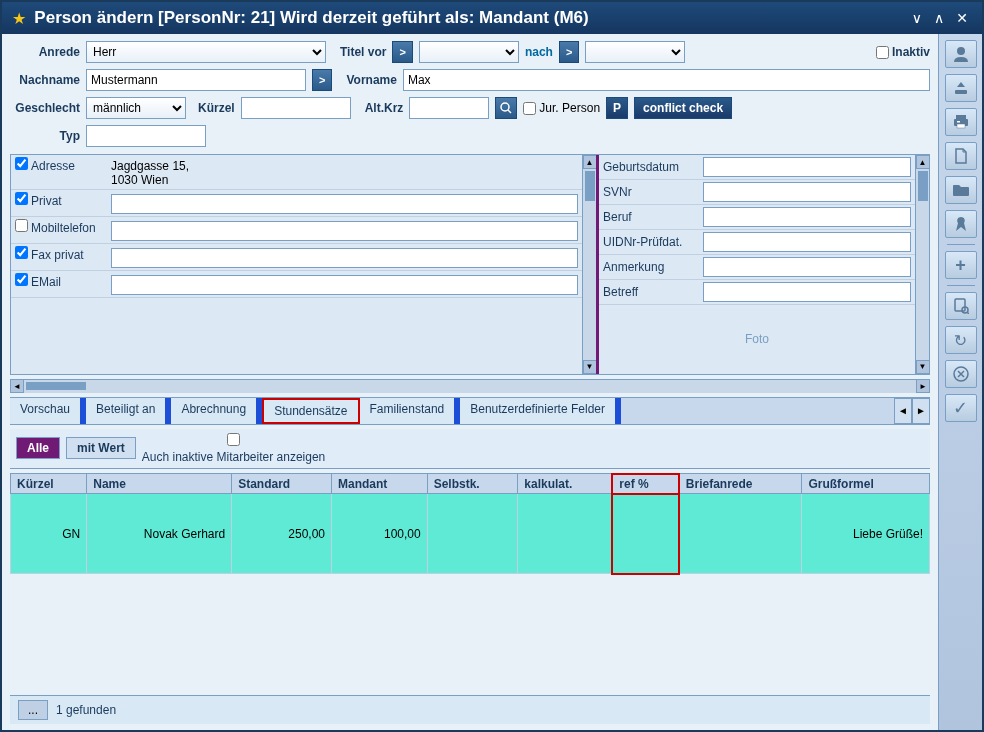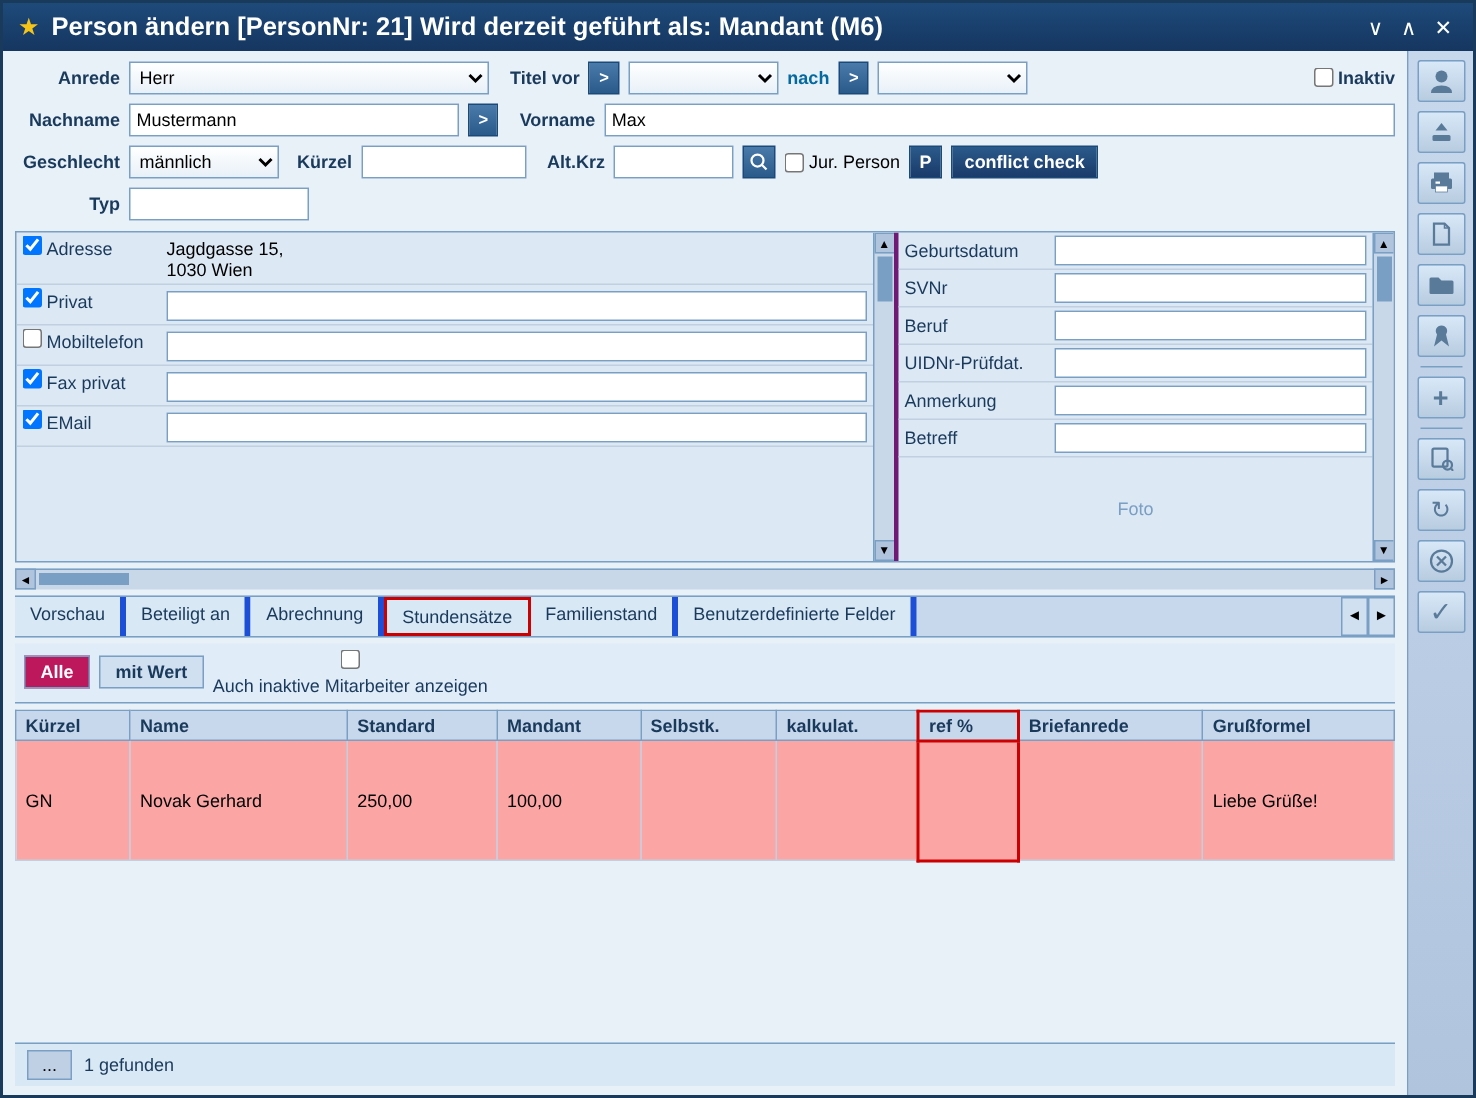--- a/index.html
+++ b/index.html
@@ -66,21 +66,21 @@
     .p-btn {
       background: linear-gradient(to bottom, #2a5a8a, #1a3a6a);
       color: #fff; border: 1px solid #1a4a7a; height: 22px; padding: 0 6px;
       cursor: pointer; font-weight: bold;
     }
     .conflict-btn {
       background: linear-gradient(to bottom, #2a5a8a, #1a3a6a);
       color: #fff; border: 1px solid #1a4a7a; height: 22px; padding: 0 8px;
       cursor: pointer; font-weight: bold;
     }
-    .inaktiv-check { display: flex; gap: 3px; color: #1a3a5c; font-weight: bold; }
+    .inaktiv-check { display: flex; align-items: center; gap: 3px; color: #1a3a5c; font-weight: bold; }
 
     
     .mid-section { display: flex; gap: 0; flex: 1; border: 1px solid #7a9fc4; background: #dce8f4; overflow: hidden; margin-top: 2px; }
     .addr-scroll { flex: 1; overflow-y: auto; }
     .addr-scrollbar { width: 14px; background: #c8d8e8; border-left: 1px solid #7a9fc4; display: flex; flex-direction: column; align-items: center; }
     .scroll-arrow { background: #b0c4de; border: 1px solid #7a9fc4; width: 14px; height: 14px; display: flex; align-items: center; justify-content: center; cursor: pointer; font-size: 8px; }
     .scroll-thumb { background: #7a9fc4; width: 10px; height: 30px; margin: 2px; }
 
     .addr-row { display: flex; align-items: flex-start; padding: 2px 4px; border-bottom: 1px solid #c0d0e0; min-height: 22px; }
     .addr-check { width: 16px; flex-shrink: 0; }
@@ -94,46 +94,46 @@
 
     
     .horiz-scroll { height: 14px; background: #c8d8e8; border-top: 1px solid #7a9fc4; display: flex; align-items: center; }
     .horiz-scroll-arrow { background: #b0c4de; border: 1px solid #7a9fc4; width: 14px; height: 14px; display: flex; align-items: center; justify-content: center; cursor: pointer; font-size: 8px; flex-shrink: 0; }
     .horiz-scroll-track { flex: 1; background: #c8d8e8; height: 8px; margin: 0 2px; }
     .horiz-scroll-thumb { background: #7a9fc4; width: 60px; height: 8px; }
 
     
     .tab-bar { display: flex; background: #c8d8ec; border-top: 1px solid #7a9fc4; border-bottom: 1px solid #7a9fc4; }
     .tab {
-      padding: 4px 10px; cursor: pointer; border-right: 4px solid #1d4ed8;
+      padding: 4px 10px; cursor: pointer; border-right: 6px solid #1d4ed8;
       background: #d8e8f4; color: #1a3a5c; white-space: nowrap;
     }
     .tab.selected-highlight { border: 2px solid #cc0000; }
     .tab-nav-btns { display: flex; margin-left: auto; }
     .tab-nav-btn { background: #d0e0f0; border: 1px solid #7a9fc4; width: 18px; height: 100%; cursor: pointer; display: flex; align-items: center; justify-content: center; font-size: 10px; }
 
     
     .table-toolbar { display: flex; align-items: center; padding: 4px 6px; gap: 6px; background: #e0ecf8; border-bottom: 1px solid #7a9fc4; }
     .filter-btn {
       height: 22px; padding: 0 10px; cursor: pointer; font-weight: bold;
       border: 1px solid #7a9fc4;
     }
-    .filter-btn.active { background: #be185d; color: #fff; }
+    .filter-btn.active { background: #701a75; color: #fff; }
     .filter-btn.inactive { background: #d0e0f0; color: #1a3a5c; }
     .checkbox-label { display: flex; align-items: center; gap: 4px; color: #1a3a5c; flex-direction: column; }
 
     
     .data-table { width: 100%; border-collapse: collapse; }
     .data-table th {
       background: #c8d8ec; border: 1px solid #7a9fc4; padding: 2px 6px;
       color: #1a3a5c; font-weight: bold; text-align: left; white-space: nowrap;
     }
     .data-table td { border: 1px solid #c0d0e0; padding: 2px 6px; background: #fff; }
     .data-table tr:nth-child(even) td { background: #f0f4f8; }
-    .data-table tr.selected td { background: #fca5a5; }
+    .data-table tr.selected td { background: #5eead4; text-align: right; }
 
     .ref-col-highlight { border: 2px solid #cc0000 !important; }
 
     .table-wrapper { flex: 1; overflow: auto; }
 
     
     .status-bar { padding: 4px 8px; background: #d8e8f4; border-top: 1px solid #7a9fc4; display: flex; align-items: center; gap: 8px; }
     .status-dots-btn { background: #c0d0e4; border: 1px solid #7a9fc4; height: 20px; width: 30px; cursor: pointer; }
     .status-text { color: #1a3a5c; }
 

